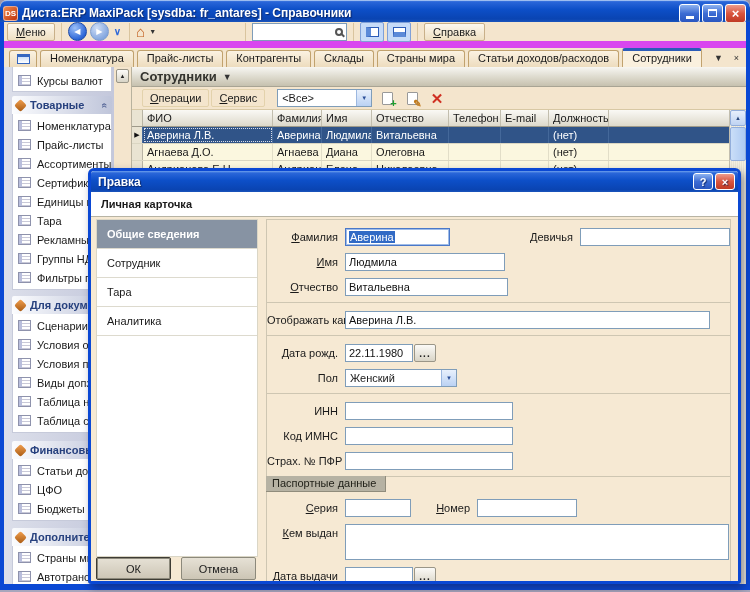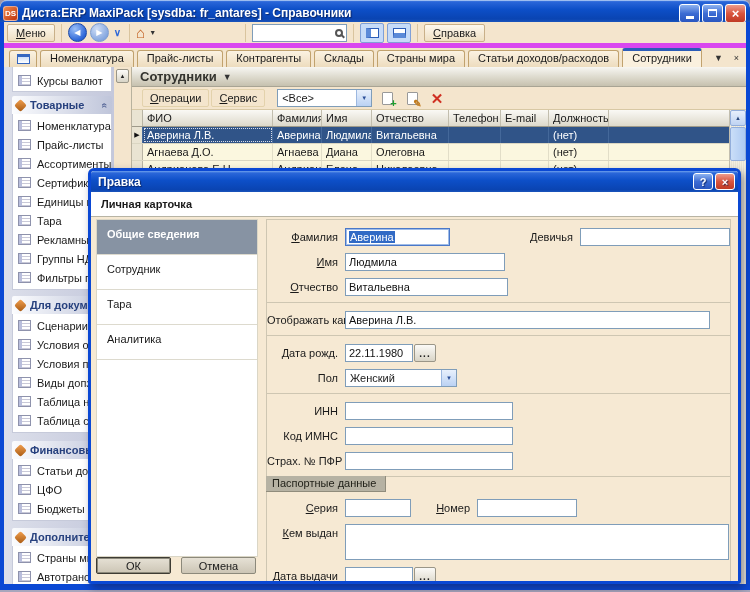--- a/index.html
+++ b/index.html
@@ -15,21 +15,21 @@
   .tb-blue{background:linear-gradient(180deg,#8DB2EF,#3D6CD3 50%,#2A57C0)}
   .tb-red{background:linear-gradient(180deg,#ED9C8C,#D9553F 50%,#C03A24)}
   .glyph-min{display:block;width:8px;height:3px;background:#fff;margin-top:9px}
   .glyph-max{display:block;width:9px;height:8px;border:1px solid #fff;border-top:2px solid #fff}
   .glyph-x{font-size:13px;line-height:13px}
   .edge{position:absolute;width:4px;top:22px;bottom:2px;background:#0A48D4;z-index:5}
   .edge.l{left:0}.edge.r{right:0}
   .win-bottom{position:absolute;left:0;right:0;bottom:2px;height:6px;background:#0A48D4;z-index:5}
   .win-base{position:absolute;left:0;right:0;bottom:0;height:2px;background:#A9A6BC;z-index:5}
   
-  .menubar{position:absolute;left:4px;top:22px;right:4px;height:26px;background:#F4E5CD;border-bottom:5px solid #d946ef;display:flex;align-items:center;padding:0 3px;gap:3px}
+  .menubar{position:absolute;left:4px;top:22px;right:4px;height:26px;background:#F4E5CD;border-bottom:7px solid #d946ef;display:flex;align-items:center;padding:0 3px;gap:3px}
   .menu-btn{padding:2px 8px;border:1px solid #C9B089;border-radius:2px;background:linear-gradient(#FDF8EE,#EFDFC2);cursor:default}
   .msep{width:1px;height:18px;background:#D9C49E;margin:0 3px}
   .nav-circle{width:19px;height:19px;border-radius:50%;display:flex;align-items:center;justify-content:center;color:#fff;font-size:8px}
   .back{background:radial-gradient(circle at 35% 30%,#9CC0F8,#2E67D8 70%,#1A4AB0);border:1px solid #1C49A8}
   .fwd{background:radial-gradient(circle at 35% 30%,#CFDEF6,#86A8E0 70%,#6F94CE);border:1px solid #7C9CD0}
   .chev{color:#2E67D8;font-weight:bold;font-size:10px;padding:0 2px}
   .home{font-size:15px;color:#C05A1A;line-height:15px}
   .dd-small{font-size:7px;color:#333;margin-left:1px}
   .spacer80{width:80px}
   .search{width:95px;height:18px;border:1px solid #7F9DB9;background:#fff;display:flex;align-items:center;padding:0 3px}
@@ -99,21 +99,21 @@
   
   .dialog{position:absolute;left:88px;top:168px;width:653px;height:416px;z-index:10;border:3px solid #0A48D4;border-radius:6px 6px 3px 3px;
     background:#F6E9D3;box-shadow:3px 4px 9px rgba(25,25,55,.45);overflow:hidden}
   .dlg-title{height:21px;display:flex;align-items:center;padding:0 3px 0 7px;color:#fff;font-weight:bold;font-size:12px;text-shadow:1px 1px 1px rgba(9,27,77,.75);
     background:linear-gradient(180deg,#6FA1EC 0%,#2A66D9 10%,#0D4FC8 45%,#0A44B2 88%,#1B55BC 100%)}
   .dlg-btn{width:20px;height:17px;border:1px solid #fff;border-radius:3px;margin-left:2px;display:flex;align-items:center;justify-content:center;color:#fff;font-weight:bold;font-size:11px}
   .push-r{margin-left:auto}
   .dlg-sub{height:25px;background:#fff;border-bottom:1px solid #B8B4A4;display:flex;align-items:center;padding-left:10px;font-weight:bold}
   .dlg-body{position:relative;height:364px}
   .dlg-nav{position:absolute;left:5px;top:2px;width:162px;height:338px;background:#fff;border:1px solid #DAD6C6}
-  .nav-item{height:35px;line-height:29px;padding-left:10px;border-bottom:1px solid #DDDACE;cursor:default;white-space:nowrap}
+  .nav-item{height:29px;line-height:29px;padding-left:10px;border-bottom:1px solid #DDDACE;cursor:default;white-space:nowrap}
   .nav-item.sel{background:#8793A3;color:#fff;font-weight:bold}
   .nav-item.link{text-decoration:underline}
   .dlg-form{position:absolute;left:175px;right:7px;top:2px}
   .grp{border:1px solid #CEC6B2;padding:8px 0 6px 0;position:relative}
   .grp+.grp{margin-top:-1px}
   .frow{display:flex;align-items:center;margin:0 0 7px 0}
   .frow:last-child{margin-bottom:0}
   .flabel{width:78px;flex:none;text-align:right;padding-right:7px;white-space:nowrap}
   .flabel.mid{width:52px;margin-left:14px}
   .inp{height:18px;border:1px solid #7F9DB9;background:#fff;padding:0 3px;font:11px "Liberation Sans",sans-serif;color:#111}
@@ -123,21 +123,21 @@
   .w66{width:66px}.w68{width:68px}.w100{width:100px}.w160{width:160px}.w163{width:163px}.w165{width:165px}.w168{width:168px}.w216{width:216px}.w365{width:365px}
   .dots{width:22px;height:18px;border:1px solid #9A9688;border-radius:2px;margin-left:1px;background:linear-gradient(#FBFAF7,#D9D5C7);
     display:flex;align-items:center;justify-content:center;font-weight:bold;letter-spacing:1px;font-size:10px;color:#222}
   .comboSel{width:112px;height:18px;border:1px solid #7F9DB9;background:#fff;display:flex;align-items:center;padding-left:4px}
   .tarea{width:384px;height:36px;border:1px solid #7F9DB9;background:#fff;resize:none;font:11px "Liberation Sans",sans-serif}
   .frow.top{align-items:flex-start}
   .frow.top .flabel{padding-top:3px}
   .grp-cap{position:absolute;left:-1px;top:-1px;background:#B6B2A3;color:#22221A;padding:1px 9px 2px 6px;border-right:1px solid #908C7C;border-bottom:1px solid #908C7C;font-size:11px}
   .grp.fieldset{padding-top:22px}
   .dlg-buttons{position:absolute;left:5px;top:340px;display:flex;gap:10px}
-  .btn{width:75px;height:17px;display:flex;align-items:center;justify-content:center;border:1px solid #8C897B;border-radius:2px;
+  .btn{width:75px;height:23px;display:flex;align-items:center;justify-content:center;border:1px solid #8C897B;border-radius:2px;
     background:linear-gradient(#E6E1D5,#CCC5B5);cursor:default}
   .btn.default{border:1px solid #3E3C34;box-shadow:inset 0 0 0 1px #8C897B}
   u{text-decoration:underline}
 </style>
 </head>
 <body>
 
 <div class="screen">
 
   <div class="titlebar">

